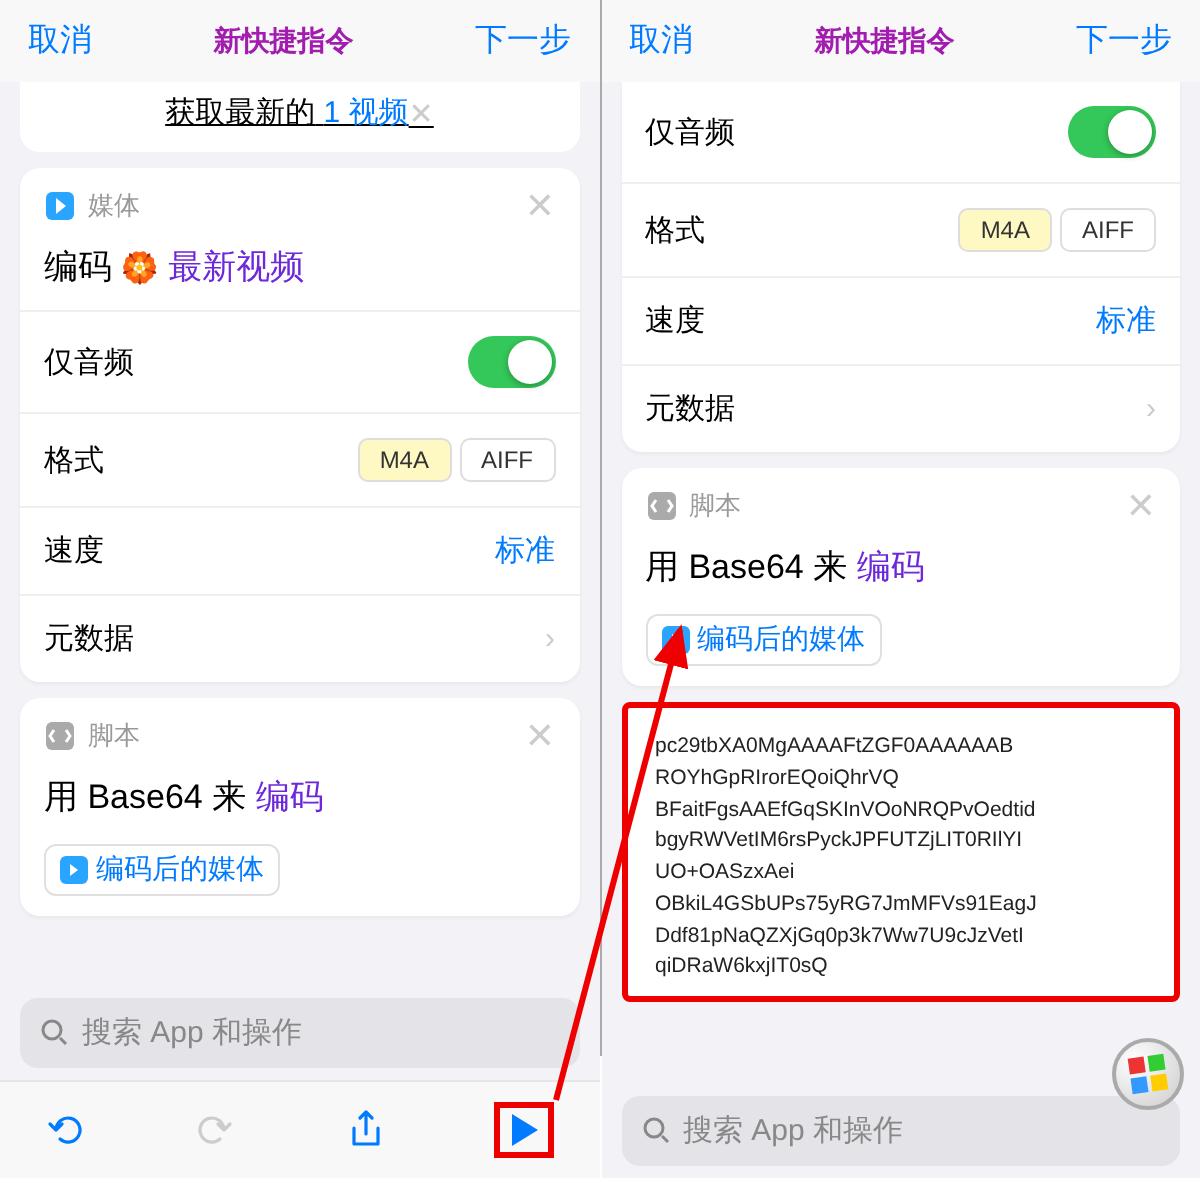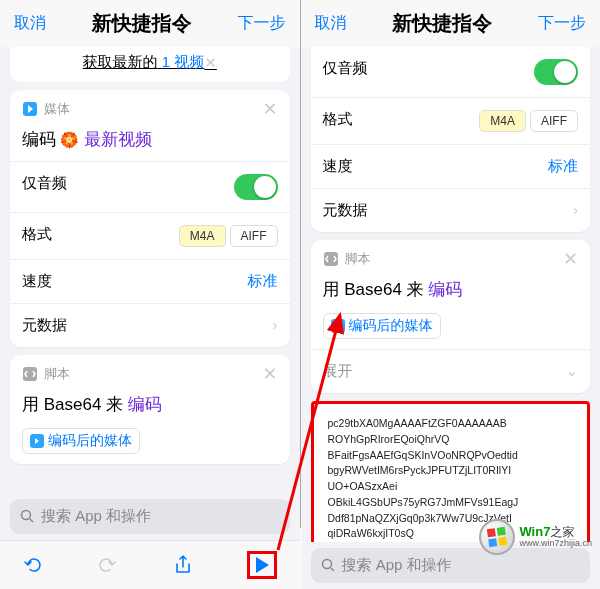--- a/index.html
+++ b/index.html
@@ -1,33 +1,33 @@
 <!DOCTYPE html>
 <html><head>
 <meta charset="utf-8">
 <style>
 * { margin: 0; padding: 0; box-sizing: border-box; font-family: -apple-system, "PingFang SC", "Helvetica Neue", sans-serif; }
 body { width: 600px; height: 589px; background: #fff; position: relative; overflow: hidden; }
 .container { display: flex; width: 600px; height: 528px; }
 .pane { width: 300px; height: 589px; background: #f2f2f7; display: flex; flex-direction: column; position: relative; }
 .navbar { display: flex; justify-content: space-between; align-items: center; padding: 10px 14px; background: #f8f8f8; }
 .nav-btn { color: #007aff; font-size: 16px; }
-.nav-title { font-weight: 600; font-size: 20px; color: #000000; }
+.nav-title { font-weight: 600; font-size: 14px; color: #a21caf; }
 .content { flex: 1; overflow: hidden; padding: 0 10px; }
 .card { background: #fff; border-radius: 10px; margin: 8px 0; padding: 0; box-shadow: 0 1px 2px rgba(0,0,0,0.05); }
 .card-header { display: flex; align-items: center; padding: 8px 12px 4px; color: #999; font-size: 13px; }
 .card-header .icon { width: 16px; height: 16px; margin-right: 6px; }
 .card-header .close { margin-left: auto; color: #ccc; font-size: 18px; }
 .card-title-row { padding: 4px 12px 10px; font-size: 17px; font-weight: 500; color: #000; }
 .card-title-row .link { color: #6d28d9; }
 .card-title-row .flower { font-size: 15px; }
 .card-sub { padding: 2px 12px 10px; }
 .media-token { display: inline-flex; align-items: center; background: #fff; border: 1px solid #e0e0e0; border-radius: 6px; padding: 3px 7px; font-size: 14px; color: #007aff; }
 .media-token .icon { width: 14px; height: 14px; margin-right: 4px; }
-.row { display: flex; justify-content: space-between; padding: 12px 12px; border-top: 1px solid #eee; font-size: 15px; }
+.row { display: flex; justify-content: space-between; align-items: center; padding: 12px 12px; border-top: 1px solid #eee; font-size: 15px; }
 .row:first-of-type { border-top: none; }
 .row .label { color: #000; }
 .row .label.muted { color: #999; }
 .row .value { color: #999; }
 .row .value.blue { color: #007aff; }
 .toggle { width: 44px; height: 26px; background: #34c759; border-radius: 13px; position: relative; }
 .toggle::after { content: ''; position: absolute; right: 2px; top: 2px; width: 22px; height: 22px; background: #fff; border-radius: 50%; box-shadow: 0 1px 3px rgba(0,0,0,0.3); }
 .seg { display: flex; gap: 4px; }
 .seg-btn { background: #fff; border: 1px solid #ddd; border-radius: 5px; padding: 3px 10px; font-size: 12px; color: #333; }
 .seg-btn.active { background: #fef9c3; font-weight: 500; }
@@ -214,24 +214,20 @@
         </div>
         <div class="card-sub">
           <span class="media-token">
             <svg class="icon" viewBox="0 0 14 14">
                 <rect width="14" height="14" rx="3" fill="#2aa5ff"></rect>
                 <path d="M5 4l4 3-4 3z" fill="#fff"></path>
               </svg>
             <span>编码后的媒体</span>
           </span>
         </div>
-        <div class="row">
-          <span class="label muted">展开</span>
-          <span style="color:#ccc;">⌄</span>
-        </div>
       </div>
 
       <div class="output-box" id="output-box">
           <div>pc29tbXA0MgAAAAFtZGF0AAAAAAB</div>
           <div>ROYhGpRIrorEQoiQhrVQ</div>
           <div>BFaitFgsAAEfGqSKInVOoNRQPvOedtid</div>
           <div>bgyRWVetIM6rsPyckJPFUTZjLIT0RIlYI</div>
           <div>UO+OASzxAei</div>
           <div>OBkiL4GSbUPs75yRG7JmMFVs91EagJ</div>
           <div>Ddf81pNaQZXjGq0p3k7Ww7U9cJzVetI</div>
@@ -264,17 +260,13 @@
   <div class="logo-ico">
     <svg width="22" height="22" viewBox="0 0 22 22">
         <g transform="rotate(-8 11 11)">
           <rect x="2" y="2" width="8" height="8" fill="#e33"></rect>
           <rect x="12" y="2" width="8" height="8" fill="#3c3"></rect>
           <rect x="2" y="12" width="8" height="8" fill="#39f"></rect>
           <rect x="12" y="12" width="8" height="8" fill="#fc0"></rect>
         </g>
       </svg>
   </div>
-  <div class="logo-txt">
-    <div><span class="g">Win7</span><span>之家</span></div>
-    <div style="font-size:9px; color:#666;">www.win7zhijia.cn</div>
-  </div>
 </div>
 
 </body></html>

